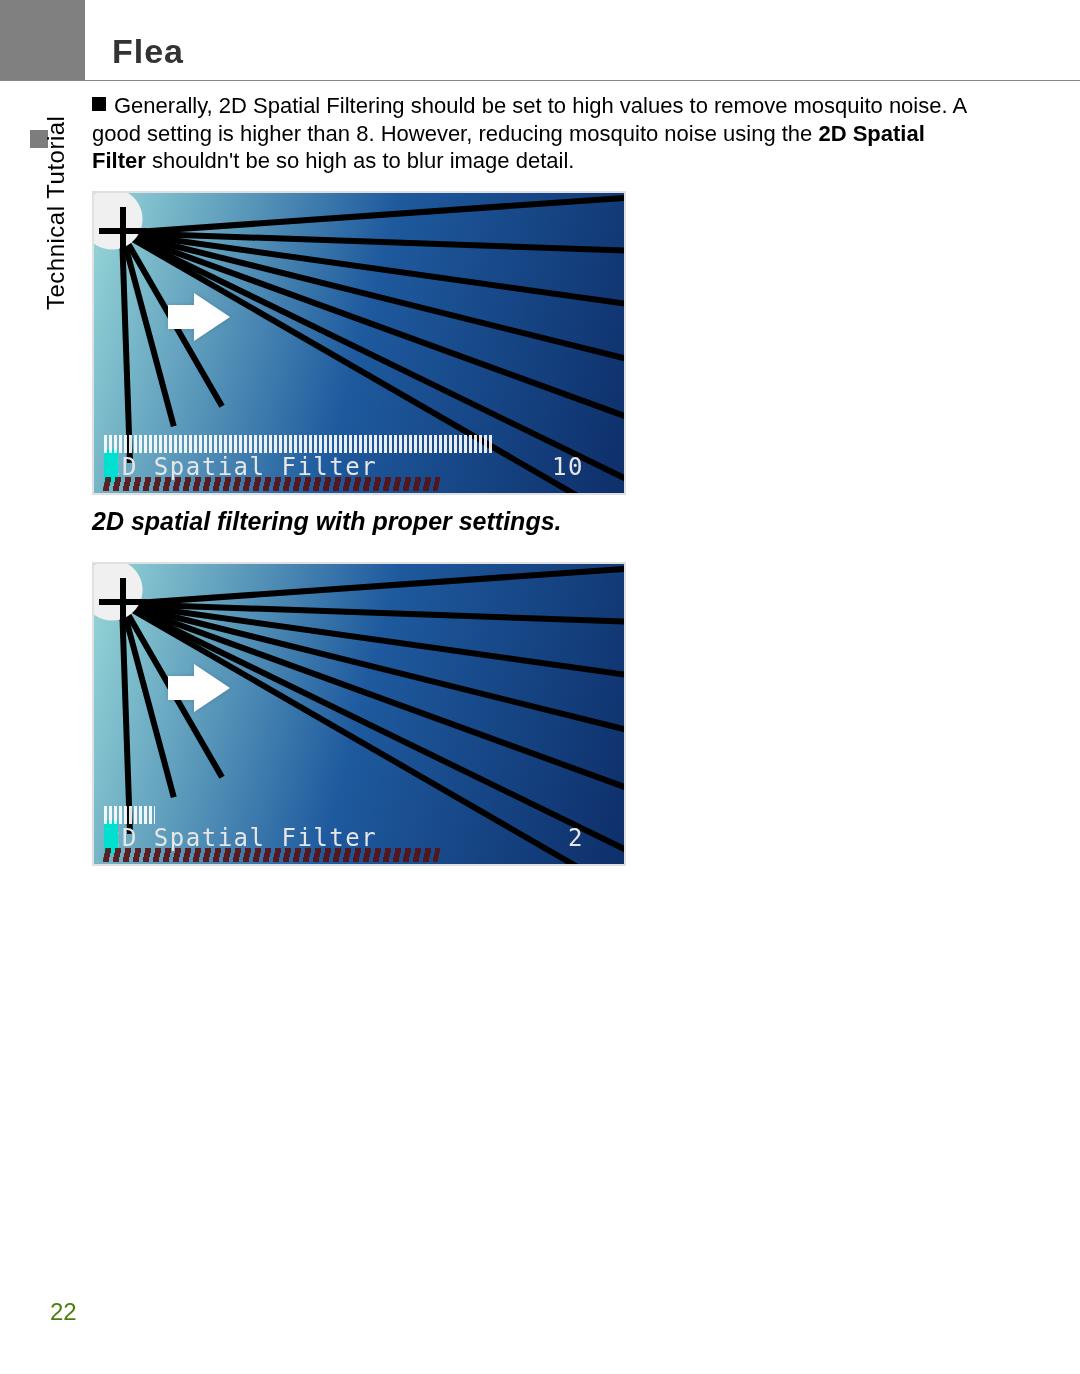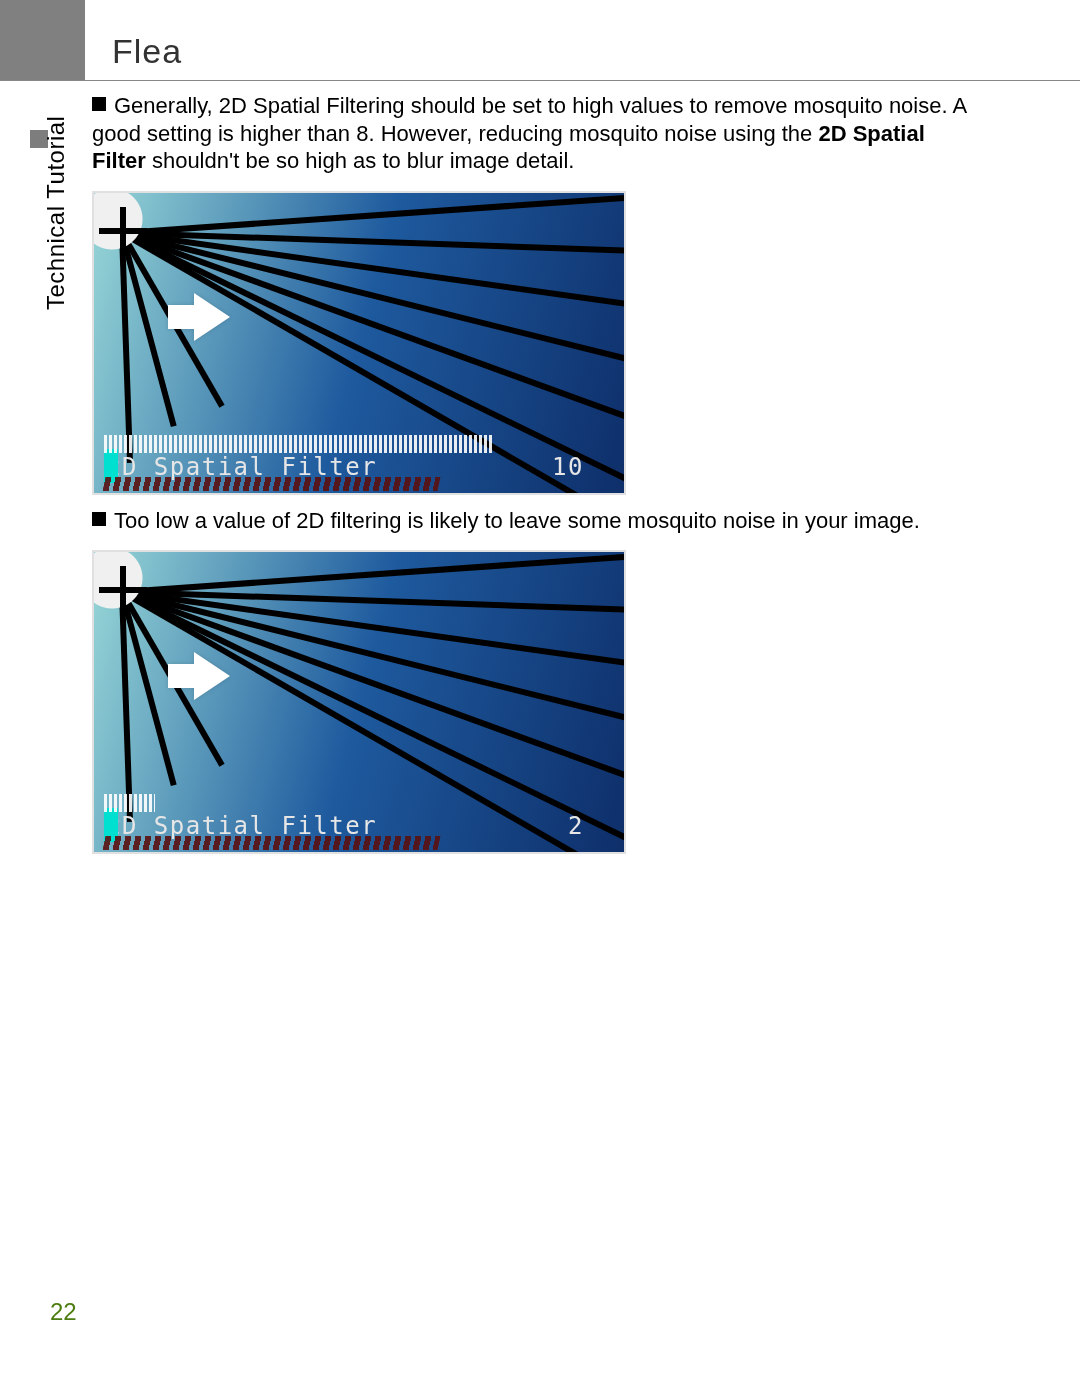--- a/index.html
+++ b/index.html
@@ -30,21 +30,21 @@
     top: 80px;
     width: 1080px;
     height: 1px;
     background: #888;
   }
   .header-title {
     position: absolute;
     left: 112px;
     top: 32px;
     font-size: 34px;
-    font-weight: 400;
+    font-weight: 700;
     color: #333;
     letter-spacing: 1px;
     text-align: center;
   }
   .sidebar-label {
     position: absolute;
     left: 42px;
     top: 310px;
     transform: rotate(-90deg);
     transform-origin: left top;
@@ -260,24 +260,24 @@
         <div class="cyan-chip"></div>
         <div class="osd-scale dense" style="width:76%;"></div>
         <div class="osd-text">
           <span>2D Spatial Filter</span>
           <span>10</span>
         </div>
         <div class="osd-scale-lower"></div>
       </div>
     </div>
 
-
-    <p class="para">
-      <span class="bullet"></span><span>Too low a value of 2D filtering is likely to leave some mosquito noise in your image.</span>
+    <p class="caption">
+      <span class="bold-it">2D spatial filtering with proper settings.</span>
     </p>
+
 
     <div class="img-frame">
       <div class="cross-bg"></div>
       <div class="cross"></div>
       <div class="burst-line" style="width:560px; transform: rotate(-4deg);"></div>
       <div class="burst-line" style="width:560px; transform: rotate(2deg);"></div>
       <div class="burst-line" style="width:560px; transform: rotate(8deg);"></div>
       <div class="burst-line" style="width:560px; transform: rotate(14deg);"></div>
       <div class="burst-line" style="width:560px; transform: rotate(20deg);"></div>
       <div class="burst-line" style="width:580px; transform: rotate(26deg);"></div>

